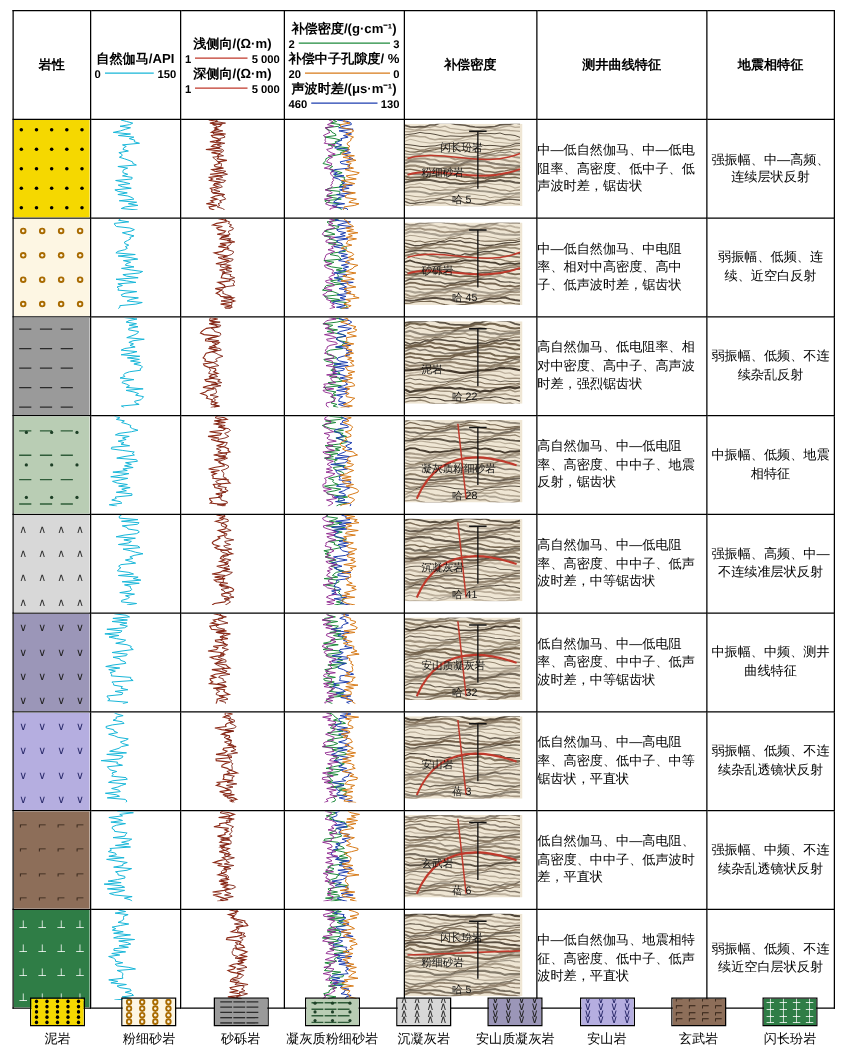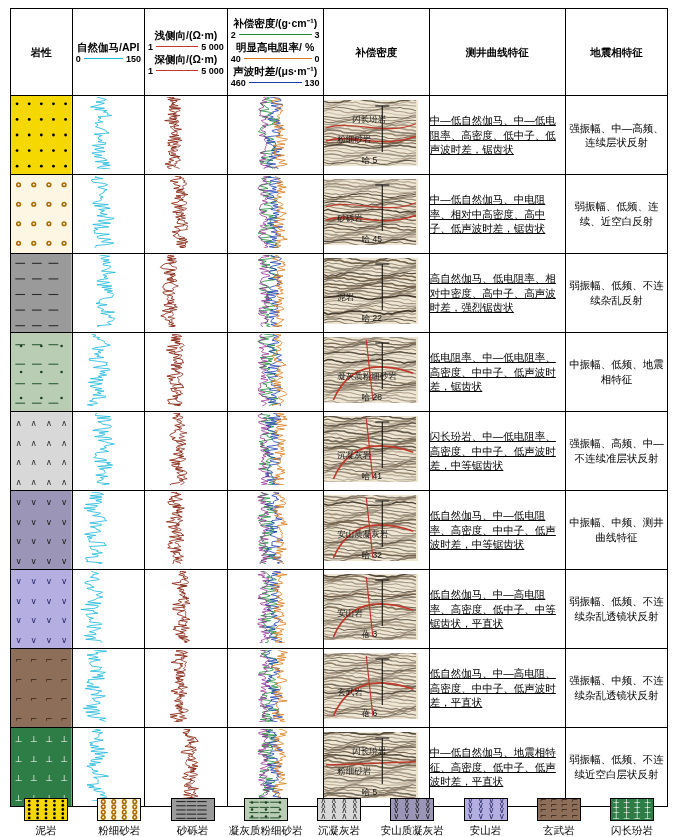--- a/index.html
+++ b/index.html
@@ -10,21 +10,21 @@
   .hdr{height:86px;font-size:10.5px;text-align:center;line-height:1.35;}
   .hdr-inner{padding:2px 3px;}
   .c-lith{width:58px;}
   .c-gr{width:68px;}
   .c-res{width:78px;}
   .c-den{width:90px;}
   .c-seis{width:100px;}
   .c-log{width:128px;}
   .c-fac{width:96px;}
   .rowh{height:72px;}
-  .textcell{font-size:10.5px;line-height:1.38;padding:3px 4px;text-align:left;text-decoration:underline;}
+  .textcell{font-size:10.5px;line-height:1.38;padding:3px 4px;text-align:left;}
   .faccell{font-size:10.5px;line-height:1.38;padding:3px 4px;text-align:center;}
   .curvecell{position:relative;overflow:hidden;}
   .seiscell{padding:2px;}
   .lithcell{padding:0;}
   .lithbox{width:100%;height:100%;display:block;}
   
   .scalerow{display:flex;align-items:center;justify-content:space-between;font-size:9px;line-height:1;margin-top:1px;}
   .scalerow .lab{white-space:nowrap;}
   .bar{flex:1;height:0;border-top:1.4px solid #000;margin:0 3px;position:relative;top:-1px;}
   .bar.cy{border-top-color:#18b6d8;}
@@ -86,23 +86,23 @@
       </div>
     </th>
     <th class="hdr">
       <div class="hdr-inner">
         <div class="hdr-title">补偿密度/(g·cm⁻¹)</div>
         <div class="scalerow">
           <span class="lab">2</span>
           <span class="bar gn"></span>
           <span class="lab">3</span>
         </div>
-        <div class="hdr-title">明显高电阻率/ %</div>
+        <div class="hdr-title">补偿中子孔隙度/ %</div>
         <div class="scalerow">
-          <span class="lab">40</span>
+          <span class="lab">20</span>
           <span class="bar or"></span>
           <span class="lab">0</span>
         </div>
         <div class="hdr-title">声波时差/(μs·m⁻¹)</div>
         <div class="scalerow">
           <span class="lab">460</span>
           <span class="bar bl"></span>
           <span class="lab">130</span>
         </div>
       </div>
@@ -429,21 +429,21 @@
               <path d="M0 59.7 L4 57.8 L8 58.4 L12 57.8 L16 57.8 L20 59.0 L24 60.1 L28 60.5 L32 60.8 L36 60.8 L40 60.6 L44 61.1 L48 61.2 L52 60.0 L56 59.4 L60 58.2 L64 58.7 L68 58.6 L72 57.8 L76 59.4 L80 60.0 L84 60.5 L88 60.8 L92 61.1" fill="none" stroke="#6b5a44" stroke-width="1.36" opacity="0.45"></path>
               <path d="M0 62.2 L4 60.3 L8 61.1 L12 60.7 L16 61.3 L20 62.5 L24 63.7 L28 63.8 L32 63.9 L36 62.9 L40 63.4 L44 62.2 L48 61.3 L52 60.5 L56 60.9 L60 61.2 L64 60.4 L68 61.4 L72 61.3 L76 62.6 L80 63.5 L84 64.1 L88 63.7 L92 64.0" fill="none" stroke="#3a2f22" stroke-width="1.41" opacity="0.36"></path>
               <path d="M0 64.7 L4 64.3 L8 63.8 L12 65.2 L16 66.0 L20 66.2 L24 66.1 L28 66.1 L32 65.1 L36 65.8 L40 64.8 L44 64.1 L48 63.8 L52 63.0 L56 63.0 L60 64.0 L64 63.6 L68 65.3 L72 65.5 L76 66.2 L80 66.6 L84 66.6 L88 65.6 L92 64.7" fill="none" stroke="#6b5a44" stroke-width="1.11" opacity="0.54"></path>
               <path d="M9.4 63 C 23.5 29.7, 51.7 23.099999999999998, 89.3 36.300000000000004" fill="none" stroke="#c0392b" stroke-width="1.6"></path>
               <path d="M42.300000000000004 3 L 48.88 63" fill="none" stroke="#c0392b" stroke-width="1.2"></path>
               <line x1="58.28" y1="6" x2="58.28" y2="52" stroke="#111" stroke-width="1.1"></line>
               <line x1="51.28" y1="6" x2="65.28" y2="6" stroke="#111" stroke-width="1.1"></line>
               <text x="13.160000000000002" y="41.58" font-size="8.5" fill="#111" font-family="Liberation Sans, sans-serif">凝灰质粉细砂岩</text>
               <text x="37.6" y="63" font-size="8.5" fill="#111" font-family="Liberation Sans, sans-serif">哈 28</text>
             </svg></td>
-          <td class="textcell">低电阻率、中—低电阻率、高密度、中中子、低声波时差，锯齿状</td>
+          <td class="textcell">高自然伽马、中—低电阻率、高密度、中中子、地震反射，锯齿状</td>
           <td class="faccell">中振幅、低频、地震相特征</td>
         </tr>
         <tr class="rowh">
           <td class="lithcell">
             <svg class="lithbox" width="56" height="72" viewBox="0 0 56 72" preserveAspectRatio="none">
               <rect x="0" y="0" width="56" height="72" fill="#d8d8d8"></rect>
               <text x="7.0" y="13.0" font-size="8" text-anchor="middle" fill="#333" font-family="DejaVu Sans, sans-serif">∧</text>
               <text x="21.0" y="13.0" font-size="8" text-anchor="middle" fill="#333" font-family="DejaVu Sans, sans-serif">∧</text>
               <text x="35.0" y="13.0" font-size="8" text-anchor="middle" fill="#333" font-family="DejaVu Sans, sans-serif">∧</text>
               <text x="49.0" y="13.0" font-size="8" text-anchor="middle" fill="#333" font-family="DejaVu Sans, sans-serif">∧</text>
@@ -502,21 +502,21 @@
               <path d="M0 59.7 L4 58.8 L8 59.1 L12 59.2 L16 59.5 L20 60.6 L24 61.5 L28 61.4 L32 61.1 L36 61.1 L40 60.2 L44 59.9 L48 58.6 L52 59.1 L56 57.7 L60 57.9 L64 58.7 L68 58.5 L72 59.7 L76 59.6 L80 60.6 L84 61.3 L88 60.8 L92 61.1" fill="none" stroke="#6b5a44" stroke-width="1.51" opacity="0.38"></path>
               <path d="M0 62.2 L4 61.1 L8 62.4 L12 62.4 L16 63.8 L20 64.3 L24 63.2 L28 63.8 L32 62.5 L36 62.3 L40 61.3 L44 61.3 L48 60.7 L52 60.7 L56 61.0 L60 62.0 L64 62.2 L68 62.6 L72 63.9 L76 63.9 L80 63.8 L84 63.4 L88 63.4 L92 62.8" fill="none" stroke="#3a2f22" stroke-width="0.79" opacity="0.42"></path>
               <path d="M0 64.7 L4 65.9 L8 65.6 L12 65.8 L16 66.1 L20 65.7 L24 66.3 L28 64.9 L32 64.5 L36 63.1 L40 63.7 L44 63.8 L48 63.6 L52 63.2 L56 65.0 L60 64.9 L64 65.7 L68 66.1 L72 66.5 L76 65.9 L80 65.9 L84 65.1 L88 64.9 L92 63.8" fill="none" stroke="#6b5a44" stroke-width="1.21" opacity="0.35"></path>
               <path d="M9.4 63 C 23.5 29.7, 51.7 23.099999999999998, 89.3 36.300000000000004" fill="none" stroke="#c0392b" stroke-width="1.6"></path>
               <path d="M42.300000000000004 3 L 48.88 63" fill="none" stroke="#c0392b" stroke-width="1.2"></path>
               <line x1="58.28" y1="6" x2="58.28" y2="52" stroke="#111" stroke-width="1.1"></line>
               <line x1="51.28" y1="6" x2="65.28" y2="6" stroke="#111" stroke-width="1.1"></line>
               <text x="13.160000000000002" y="41.58" font-size="8.5" fill="#111" font-family="Liberation Sans, sans-serif">沉凝灰岩</text>
               <text x="37.6" y="63" font-size="8.5" fill="#111" font-family="Liberation Sans, sans-serif">哈 41</text>
             </svg></td>
-          <td class="textcell">闪长玢岩、中—低电阻率、高密度、中中子、低声波时差，中等锯齿状</td>
+          <td class="textcell">高自然伽马、中—低电阻率、高密度、中中子、低声波时差，中等锯齿状</td>
           <td class="faccell">强振幅、高频、中—不连续准层状反射</td>
         </tr>
         <tr class="rowh">
           <td class="lithcell">
             <svg class="lithbox" width="56" height="72" viewBox="0 0 56 72" preserveAspectRatio="none">
               <rect x="0" y="0" width="56" height="72" fill="#9b96b8"></rect>
               <text x="7.0" y="13.0" font-size="8" text-anchor="middle" fill="#222" font-family="DejaVu Sans, sans-serif">∨</text>
               <text x="21.0" y="13.0" font-size="8" text-anchor="middle" fill="#222" font-family="DejaVu Sans, sans-serif">∨</text>
               <text x="35.0" y="13.0" font-size="8" text-anchor="middle" fill="#222" font-family="DejaVu Sans, sans-serif">∨</text>
               <text x="49.0" y="13.0" font-size="8" text-anchor="middle" fill="#222" font-family="DejaVu Sans, sans-serif">∨</text>

